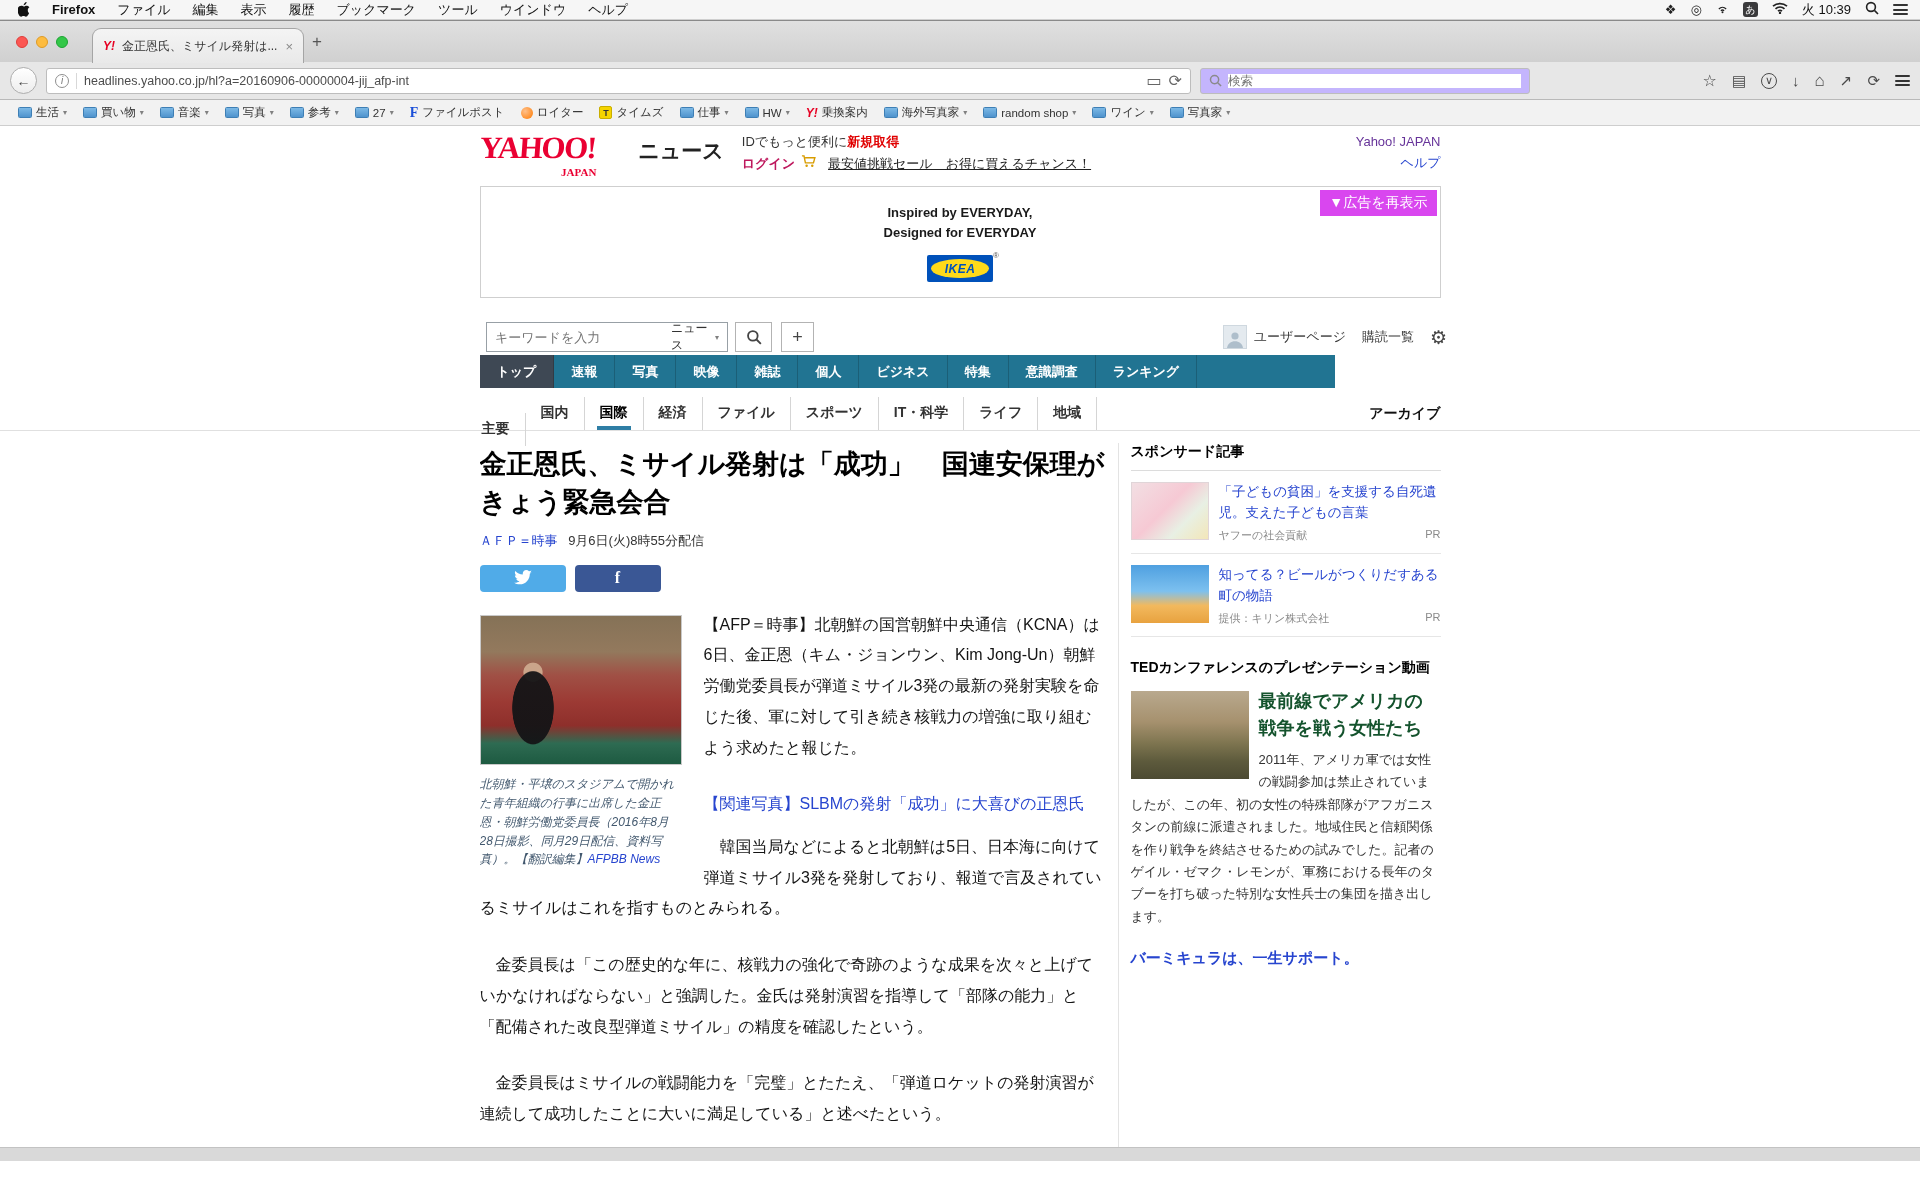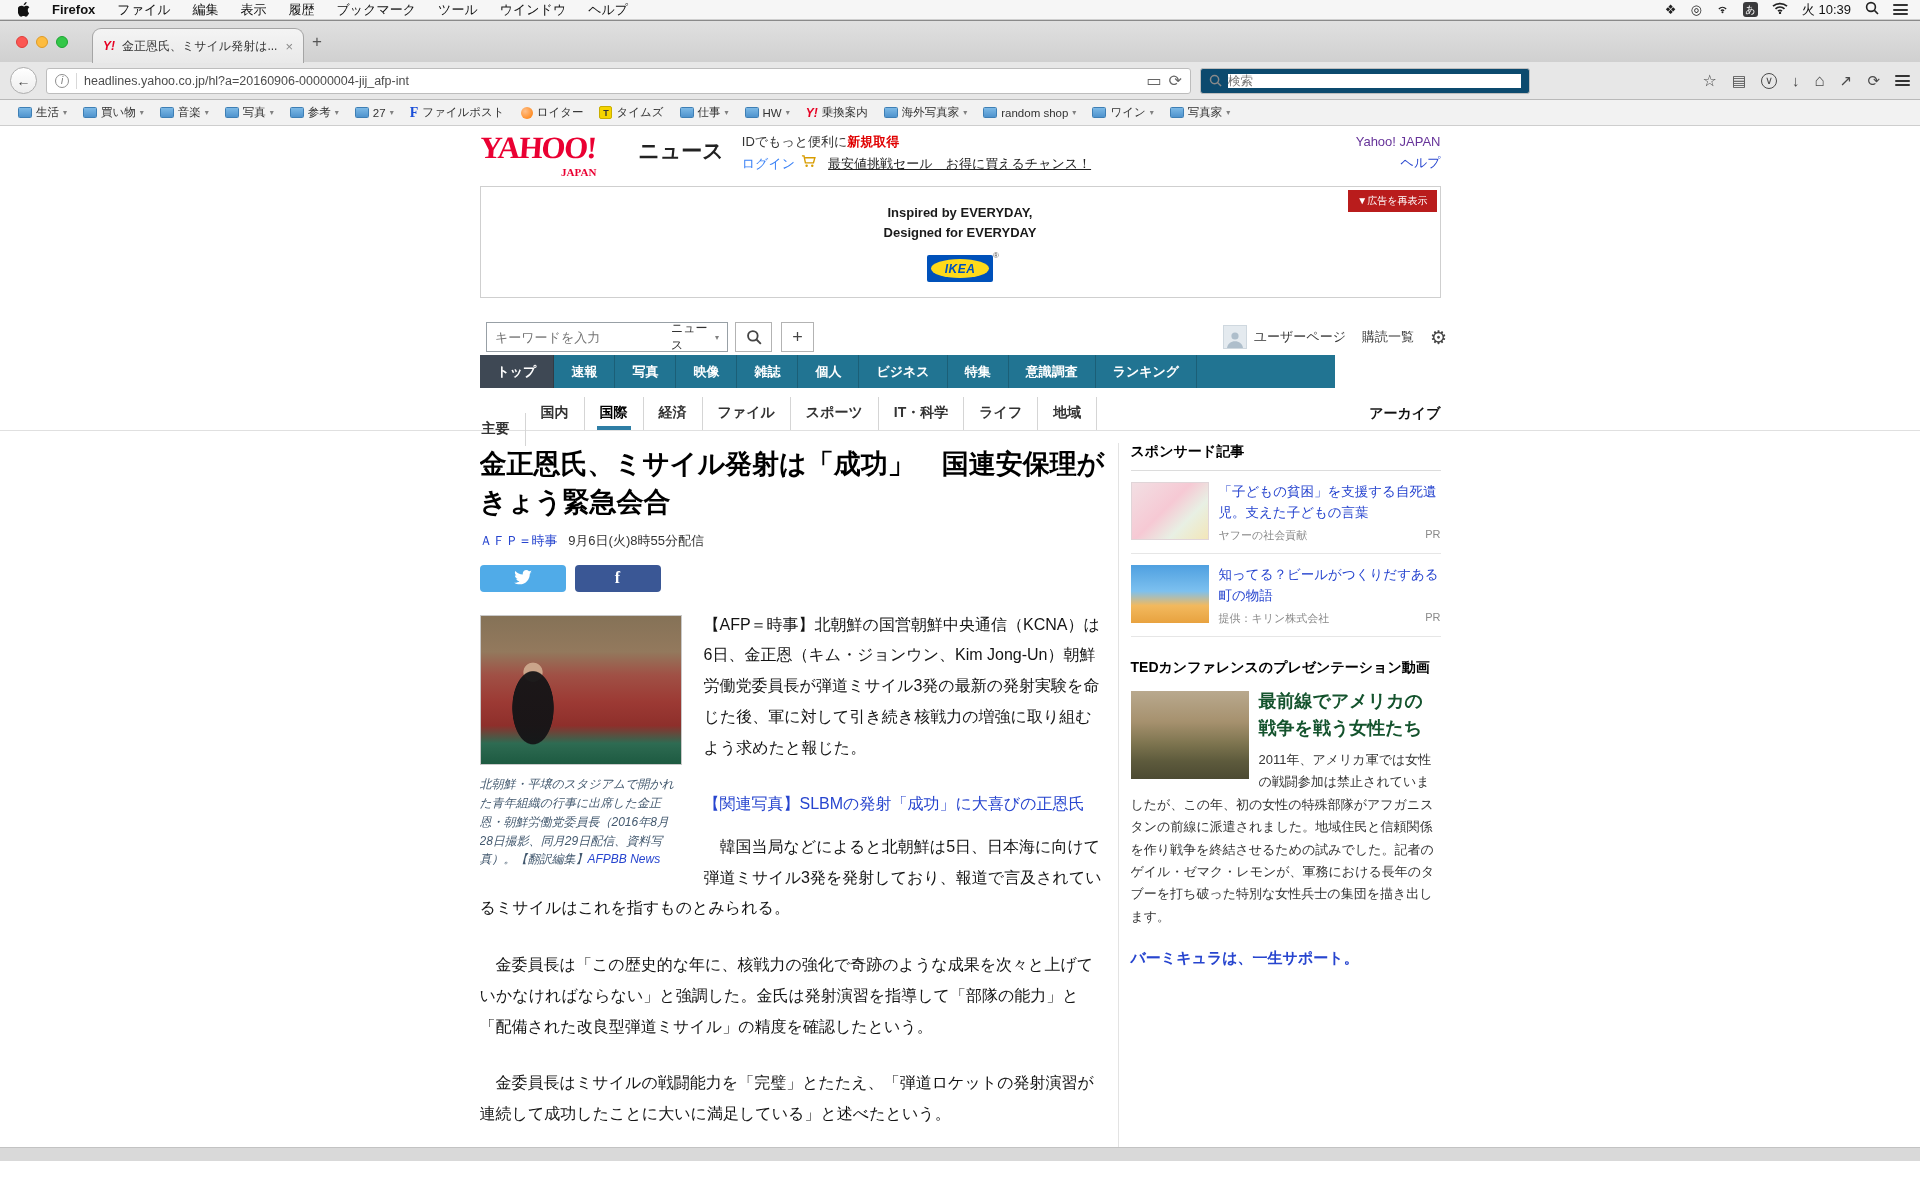--- a/index.html
+++ b/index.html
@@ -39,21 +39,21 @@
     display:flex; align-items:center; padding:0 10px; gap:9px; }
   .back-btn { width:27px; height:27px; border-radius:50%; border:1px solid #aeaeae; flex:none;
     background:linear-gradient(#fff,#ededed); display:flex; align-items:center; justify-content:center;
     font-size:14px; color:#444; }
   .url-field { width:1145px; height:26px; background:#fff; border:1px solid #bdbdbd; border-radius:3px;
     display:flex; align-items:center; padding:0 8px; gap:7px; flex:none; }
   .info-i { width:14px; height:14px; border:1px solid #8f8f8f; border-radius:50%; color:#777;
     font-size:10px; display:flex; align-items:center; justify-content:center; font-style:italic; flex:none; }
   .url-sep { width:1px; height:16px; background:#d8d8d8; }
   .url-input { border:none; outline:none; flex:1; font-size:12.5px; color:#4c4c4c; font-family:inherit; background:transparent; }
-  .search-field { width:330px; height:26px; background:#0c4a6e; border:1px solid #bdbdbd; border-radius:3px;
+  .search-field { width:330px; height:26px; background:#c4b5fd; border:1px solid #bdbdbd; border-radius:3px;
     display:flex; align-items:center; padding:0 8px; gap:6px; flex:none; }
   .search-input { border:none; outline:none; flex:1; font-size:12.5px; color:#666; font-family:inherit; }
   .fx-icons { margin-left:auto; display:flex; align-items:center; gap:15px; color:#4a4a4a; font-size:15px; }
   .fxi { display:flex; align-items:center; }
   .g-star::before{content:"☆"; font-size:16px;}
   .g-panel::before{content:"▤";}
   .g-pocket::before{content:"∨"; font-size:11px; border:1.5px solid #4a4a4a; border-radius:50%; width:14px; height:14px; display:flex; align-items:center; justify-content:center;}
   .g-down::before{content:"↓"; font-weight:bold;}
   .g-home::before{content:"⌂"; font-size:17px;}
   .g-share::before{content:"↗";}
@@ -85,35 +85,35 @@
   .pg-header { height:58px; }
   .pg-header .container { display:flex; align-items:flex-start; padding-top:6px; }
   .logo-block { display:flex; align-items:flex-end; }
   .logo-yahoo { color:#ea0032; font-weight:bold; font-size:31px; letter-spacing:-1.5px; font-family:"Liberation Serif",serif; transform:skewX(-4deg); line-height:1; }
   .logo-japan { color:#ea0032; font-weight:bold; font-size:11px; font-family:"Liberation Serif",serif; margin:0 0 -1px -34px; position:relative; top:14px; }
   .logo-service { color:#222; font-size:21px; font-weight:bold; margin-left:42px; line-height:1.2; }
   .mid-block { margin-left:18px; font-size:13px; line-height:1.55; }
   .id-line .plain { color:#333; }
   .id-line .red { color:#e00000; font-weight:bold; }
   .login-line { display:flex; align-items:center; gap:6px; margin-top:2px; }
-  .login-link { color:#3b82f6; font-weight:normal; }
+  .login-link { color:#be185d; font-weight:bold; }
   .sale-link { color:#222; text-decoration:underline; margin-left:6px; }
   .right-block { margin-left:auto; text-align:right; font-size:13px; line-height:1.6; }
   .yj-link { color:#663399; }
   .help-link { color:#2745cf; }
 
   .adbox { height:112px; border:1px solid #cfcfcf; margin-top:2px; text-align:center; position:relative; }
   .ad-line { font-size:13px; font-weight:bold; color:#1a1a1a; line-height:1.5; }
   .ad-line.first { padding-top:16px; }
   .ikea-logo { width:66px; height:27px; background:#0051ba; border-radius:2px; margin:13px auto 0;
     display:flex; align-items:center; justify-content:center; position:relative; }
   .ikea-oval { width:58px; height:19px; background:#ffda1a; border-radius:50%; display:flex; align-items:center; justify-content:center; }
   .ikea-word { color:#0051ba; font-weight:bold; font-style:italic; font-size:12px; letter-spacing:0.5px; }
   .ikea-r { position:absolute; top:-4px; right:-6px; font-size:8px; color:#555; }
-  .ad-redisplay { position:absolute; top:3px; right:3px; background:#b91c1c; color:#fff; font-size:10px; padding:4px 9px; }
+  .ad-redisplay { position:absolute; top:3px; right:3px; background:#d946ef; color:#fff; font-size:14px; padding:4px 9px; }
 
   .searchrow { margin-top:24px;margin-left:13px; }
   .searchrow .container { display:flex; align-items:center; }
   .kw-box { width:242px; height:30px; border:1px solid #98a0a6; display:flex; align-items:center; padding:0 8px; background:#fff; }
   .kw-input { border:none; outline:none; flex:1; font-size:13px; color:#777; font-family:inherit; }
   .kw-cat { font-size:12px; color:#333; display:flex; align-items:center; gap:3px; }
   .mag-btn { width:37px; height:30px; border:1px solid #b3b3b3; background:#fff; margin-left:7px; display:flex; align-items:center; justify-content:center; }
   .plus-btn { width:33px; height:30px; border:1px solid #b3b3b3; background:#fff; margin-left:9px; font-size:18px; color:#444;
     display:flex; align-items:center; justify-content:center; }
   .user-area { margin-left:auto; display:flex; align-items:center; gap:16px; font-size:13px; color:#333; }

